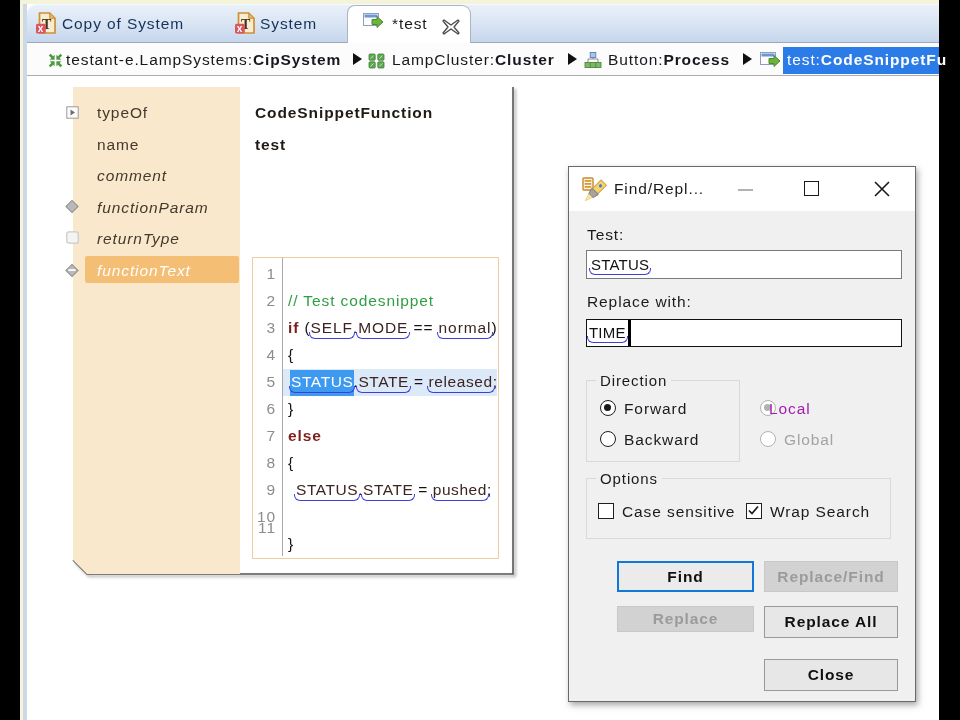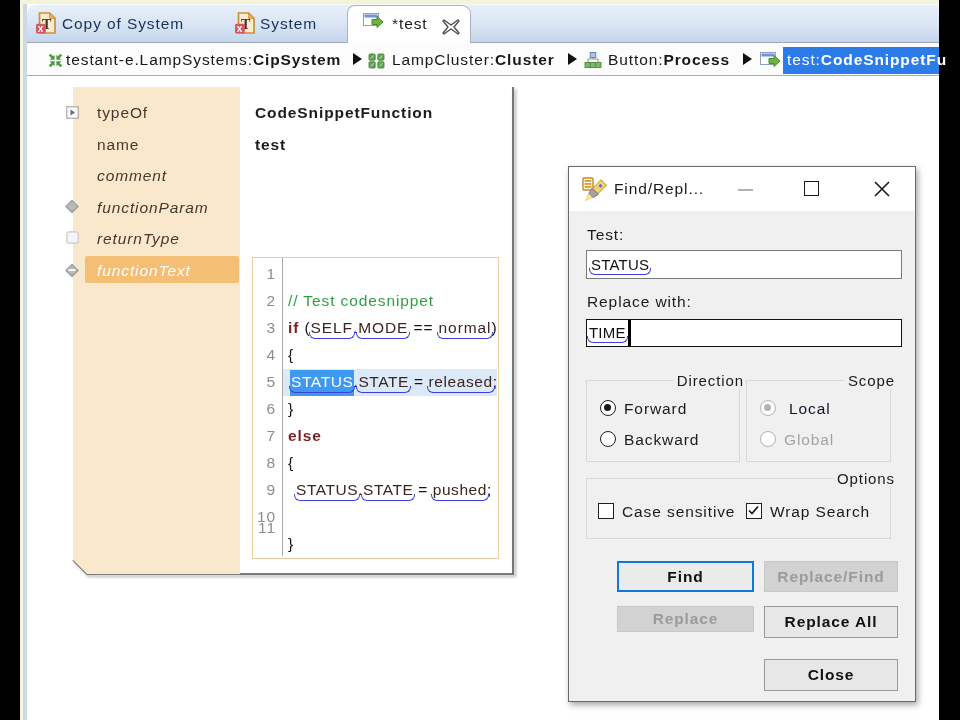--- a/index.html
+++ b/index.html
@@ -37,21 +37,21 @@
   .kw{font-weight:bold;color:#7E1E1E;}
   .id{color:#3C2420;}
   .cmt{color:#2E9E44;}
   .sq{position:relative;display:inline-block;}
   .sq::after{content:"";position:absolute;left:-2px;right:-2px;bottom:-2px;height:6px;border:1.6px solid #3E3EDE;border-top:none;border-radius:0 0 6px 6px;}
   
   #dlg{left:568px;top:166px;width:346px;height:534px;background:#F0F0F0;border:1px solid #696969;
        box-shadow:2px 3px 6px rgba(80,80,80,0.5);}
   .dt{font-size:15.5px;color:#1B1B1B;}
   .field{position:absolute;border:1px solid #7A7A7A;background:#fff;}
-  fieldset{position:absolute;border:1px solid #D9D9D9;margin:0;padding:0;text-align:right;}
+  fieldset{position:absolute;border:1px solid #D9D9D9;margin:0;padding:0;}
   legend{font-size:15px;color:#1B1B1B;margin-left:9px;padding:0 4px;}
   .btn{position:absolute;display:flex;align-items:center;justify-content:center;
       font-size:15.5px;font-weight:bold;color:#101010;background:#E7E7E7;border:1px solid #999999;box-sizing:border-box;}
   .btn.dis{background:#D2D2D2;color:#9B9B9B;border:1px solid #C8C8C8;}
   .radio{position:absolute;width:16px;height:16px;border-radius:50%;background:#fff;border:1.5px solid #1F1F1F;box-sizing:border-box;}
   .radio.on::after{content:"";position:absolute;left:3px;top:3px;width:7px;height:7px;border-radius:50%;background:#191919;}
   .radio.dis{border-color:#B2B2B2;}
   .radio.dis.on::after{background:#B2B2B2;}
   .chk{position:absolute;width:16px;height:16px;background:#fff;border:1.5px solid #1F1F1F;box-sizing:border-box;}
 </style>
@@ -219,25 +219,22 @@
     <div style="position:absolute;left:41px;top:0;width:3px;height:26px;background:#000;"></div>
   </div>
 
   <fieldset style="left:17px;top:205px;width:152px;height:88px;">
       <legend>Direction</legend>
     </fieldset>
   <div class="radio on" style="left:31px;top:233px;"></div>
   <div class="abs dt" style="left:55px;top:233px;">Forward</div>
   <div class="radio" style="left:31px;top:264px;"></div>
   <div class="abs dt" style="left:55px;top:264px;">Backward</div>
-  <fieldset style="left:177px;top:205px;width:143px;height:88px;">
-      <legend>Scope</legend>
-    </fieldset>
   <div class="radio dis on" style="left:191px;top:233px;"></div>
-  <div class="abs dt" style="left:220px;top:233px;color:#0f172a;">Local</div>
+  <div class="abs dt" style="left:200px;top:233px;color:#a21caf;">Local</div>
   <div class="radio dis" style="left:191px;top:264px;"></div>
   <div class="abs dt" style="left:215px;top:264px;color:#A3A3A3;">Global</div>
   <fieldset style="left:17px;top:303px;width:303px;height:67px;">
       <legend>Options</legend>
     </fieldset>
   <div class="chk" style="left:29px;top:336px;"></div>
   <div class="abs dt" style="left:53px;top:336px;">Case sensitive</div>
   <div class="chk" style="left:177px;top:336px;">
     <svg width="13" height="13" viewBox="0 0 13 13" style="position:absolute;left:0;top:0;">
         <path d="M2,6.5 L5,9.5 L11,2.5" fill="none" stroke="#1A1A1A" stroke-width="1.7"></path>

